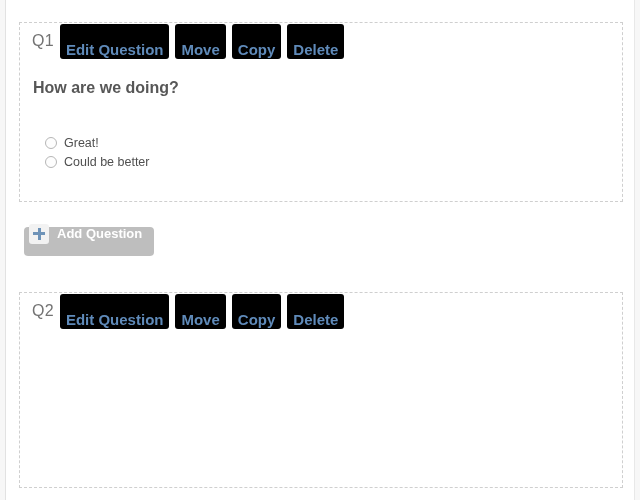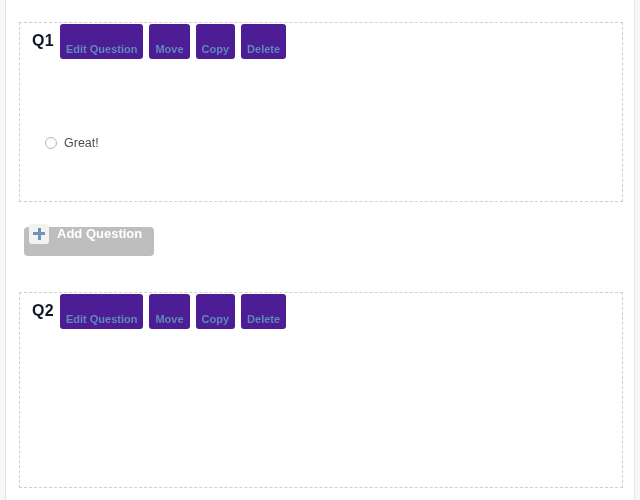--- a/index.html
+++ b/index.html
@@ -43,29 +43,29 @@
     position: absolute;
     left: 12px;
     top: 8px;
     display: flex;
     align-items: center;
     gap: 6px;
     height: 20px;
   }
   .question-number {
     font-size: 16px;
-    font-weight: bold;
-    color: #0f172a;
+    font-weight: normal;
+    color: #737373;
     letter-spacing: 0.3px;
     line-height: 20px;
   }
   .action-button {
-    background: #4c1d95;
+    background: #000000;
     color: #5f8ab9;
-    font-size: 11px;
+    font-size: 15px;
     font-weight: bold;
     padding: 20px 6px 4px 6px;
     border-radius: 3px;
     line-height: 11px;
     white-space: nowrap;
     cursor: pointer;
   }
 
   
   .question-title {
@@ -161,25 +161,30 @@
   <div class="question-panel" id="question-panel-1">
 
     <div class="question-header">
       <span class="question-number">Q1</span>
       <span class="action-button">Edit Question</span>
       <span class="action-button">Move</span>
       <span class="action-button">Copy</span>
       <span class="action-button">Delete</span>
     </div>
 
+    <div class="question-title" id="question-title-1">How are we doing?</div>
 
     <div class="options-list" id="options-list-1">
       <div class="option-row">
         <span class="radio-icon"></span>
         <span class="option-label">Great!</span>
+      </div>
+      <div class="option-row">
+        <span class="radio-icon"></span>
+        <span class="option-label">Could be better</span>
       </div>
     </div>
 
   </div>
 
   <div id="add-question-button">
     <span id="plus-icon"></span>
     <span id="add-question-label">Add Question</span>
   </div>
 

